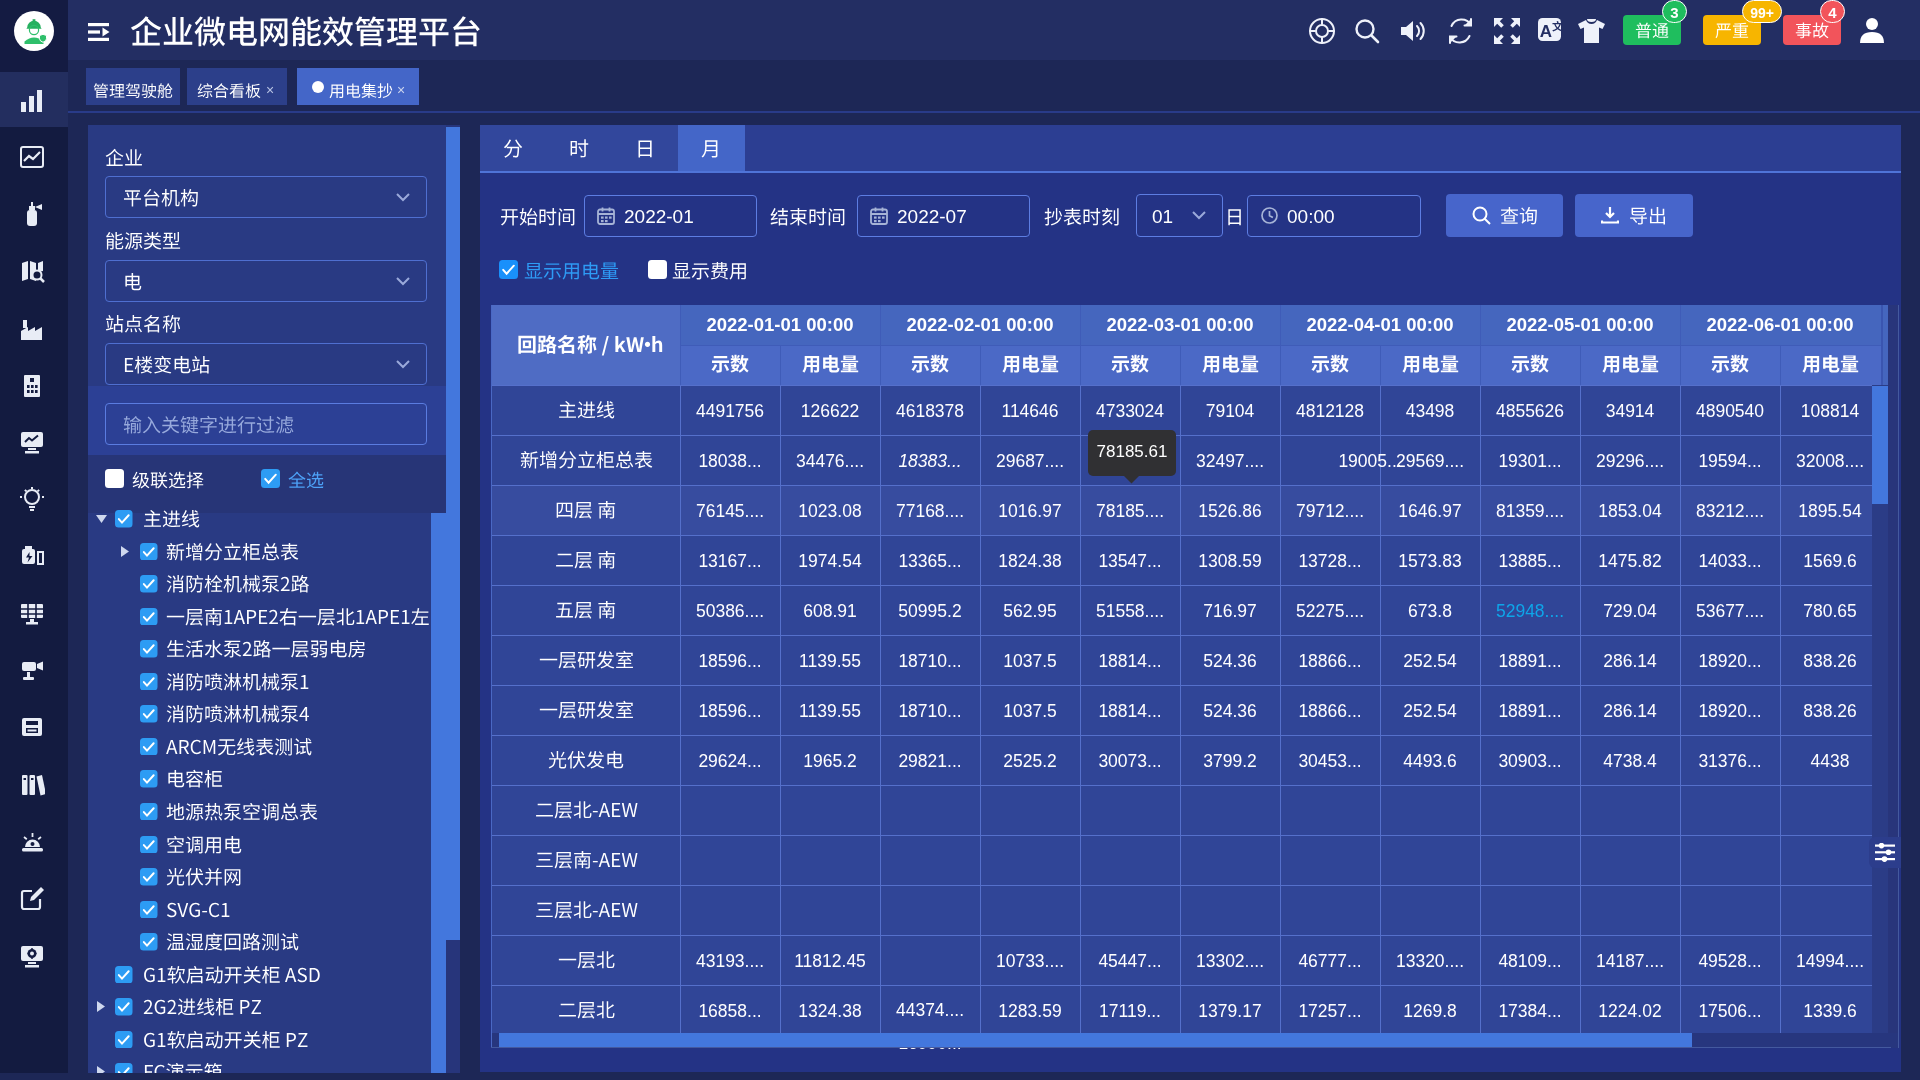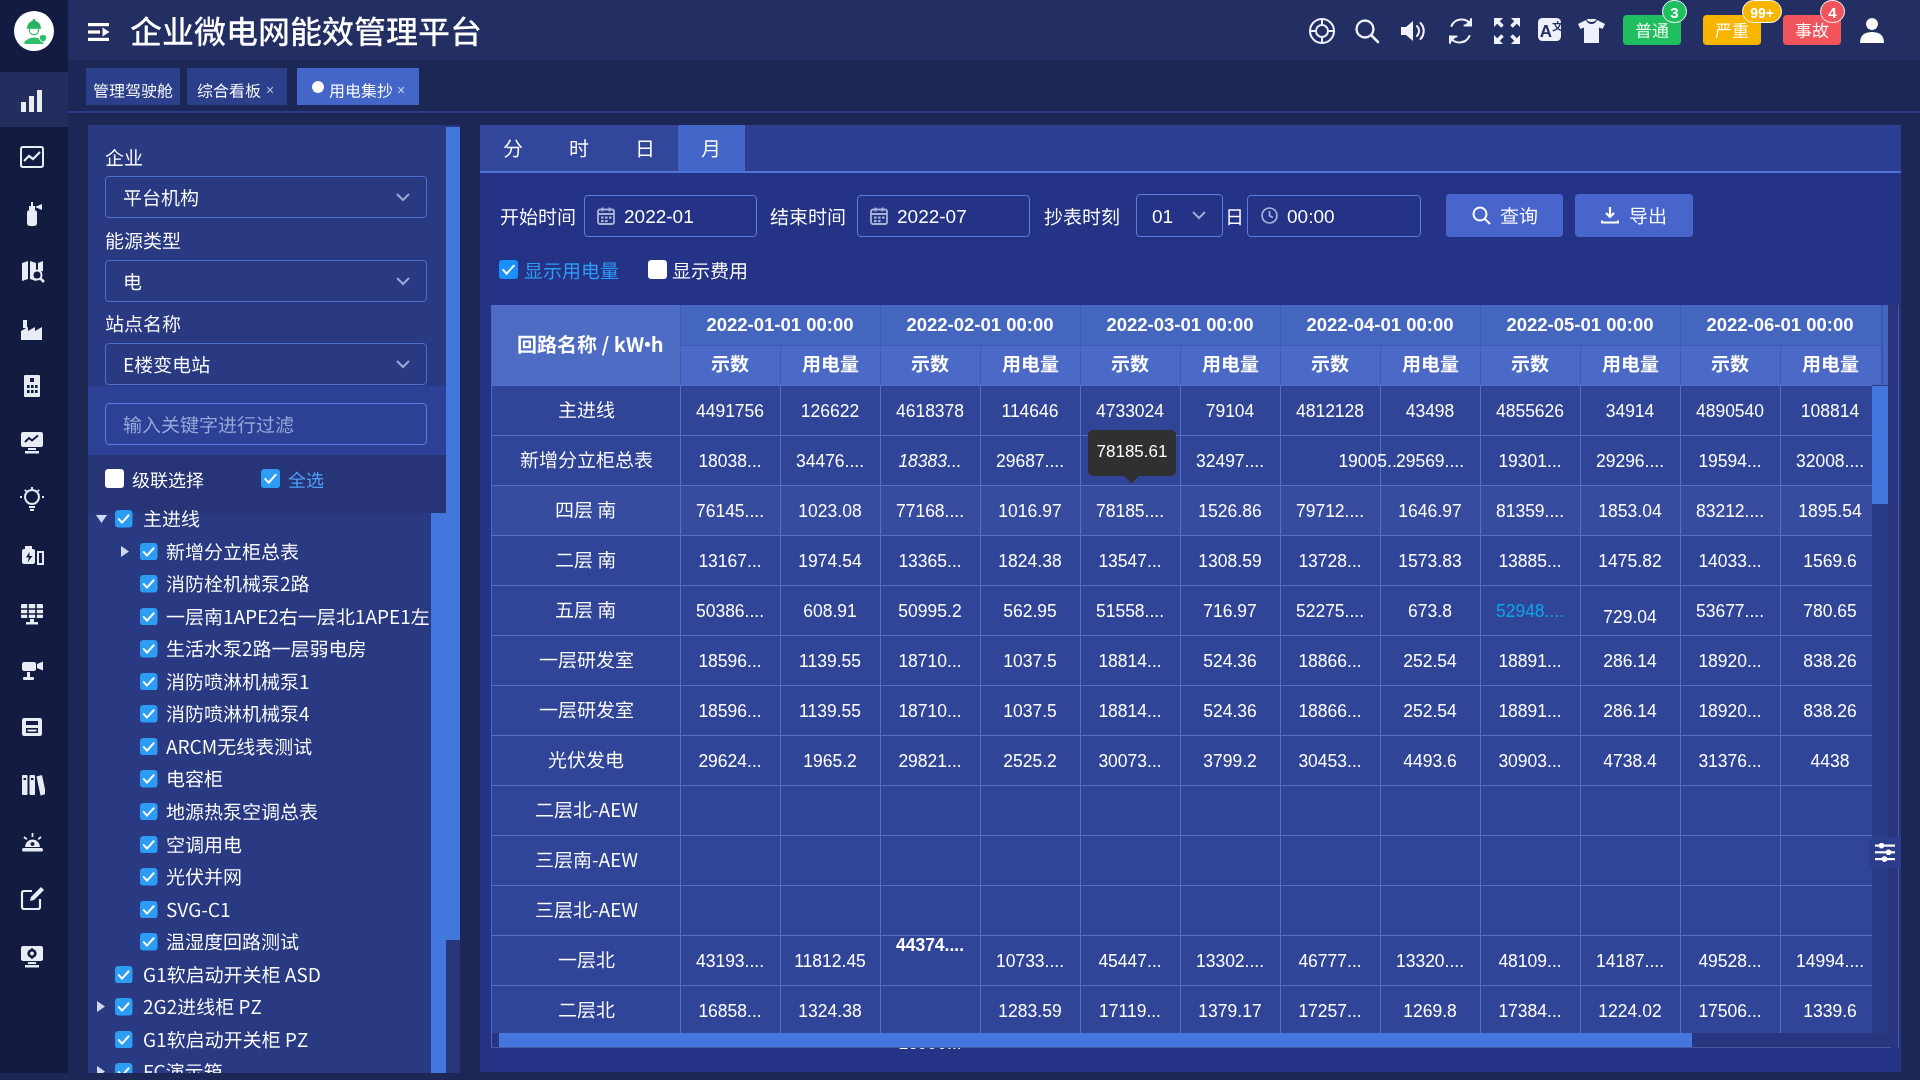--- a/index.html
+++ b/index.html
@@ -1038,21 +1038,21 @@
   </svg>
 <div style="position:absolute;left:730.0px;top:599.7px;font-size:17.5px;color:#fff;font-weight:400;white-space:pre;line-height:23px;transform:translateX(-50%);">50386....</div>
 <div style="position:absolute;left:830.0px;top:599.7px;font-size:17.5px;color:#fff;font-weight:400;white-space:pre;line-height:23px;transform:translateX(-50%);">608.91</div>
 <div style="position:absolute;left:930.0px;top:599.7px;font-size:17.5px;color:#fff;font-weight:400;white-space:pre;line-height:23px;transform:translateX(-50%);">50995.2</div>
 <div style="position:absolute;left:1030.0px;top:599.7px;font-size:17.5px;color:#fff;font-weight:400;white-space:pre;line-height:23px;transform:translateX(-50%);">562.95</div>
 <div style="position:absolute;left:1130.0px;top:599.7px;font-size:17.5px;color:#fff;font-weight:400;white-space:pre;line-height:23px;transform:translateX(-50%);">51558....</div>
 <div style="position:absolute;left:1230.0px;top:599.7px;font-size:17.5px;color:#fff;font-weight:400;white-space:pre;line-height:23px;transform:translateX(-50%);">716.97</div>
 <div style="position:absolute;left:1330.0px;top:599.7px;font-size:17.5px;color:#fff;font-weight:400;white-space:pre;line-height:23px;transform:translateX(-50%);">52275....</div>
 <div style="position:absolute;left:1430.0px;top:599.7px;font-size:17.5px;color:#fff;font-weight:400;white-space:pre;line-height:23px;transform:translateX(-50%);">673.8</div>
 <div style="position:absolute;left:1530.0px;top:599.7px;font-size:17.5px;color:#0ea5e9;font-weight:400;white-space:pre;line-height:23px;transform:translateX(-50%);">52948....</div>
-<div style="position:absolute;left:1630.0px;top:599.7px;font-size:17.5px;color:#fff;font-weight:400;white-space:pre;line-height:23px;transform:translateX(-50%);margin-top:6px;">729.04</div>
+<div style="position:absolute;left:1630.0px;top:599.7px;font-size:17.5px;color:#fff;font-weight:400;white-space:pre;line-height:23px;transform:translateX(-50%);">729.04</div>
 <div style="position:absolute;left:1730.0px;top:599.7px;font-size:17.5px;color:#fff;font-weight:400;white-space:pre;line-height:23px;transform:translateX(-50%);">53677....</div>
 <div style="position:absolute;left:1830.0px;top:599.7px;font-size:17.5px;color:#fff;font-weight:400;white-space:pre;line-height:23px;transform:translateX(-50%);">780.65</div>
 <svg style="position:absolute;left:538.5px;top:647.0px;overflow:visible;" width="97.0" height="27.6">
     <g fill="#ffffff" transform="translate(0,19.95) scale(0.019000,-0.019000)">
       <use href="#r4e00" x="0"></use>
       <use href="#r5c42" x="1000"></use>
       <use href="#r7814" x="2000"></use>
       <use href="#r53d1" x="3000"></use>
       <use href="#r5ba4" x="4000"></use>
     </g>
@@ -1145,21 +1145,21 @@
   </svg>
 <svg style="position:absolute;left:557.5px;top:947.0px;overflow:visible;" width="59.0" height="27.6">
     <g fill="#ffffff" transform="translate(0,19.95) scale(0.019000,-0.019000)">
       <use href="#r4e00" x="0"></use>
       <use href="#r5c42" x="1000"></use>
       <use href="#r5317" x="2000"></use>
     </g>
   </svg>
 <div style="position:absolute;left:730.0px;top:949.7px;font-size:17.5px;color:#fff;font-weight:400;white-space:pre;line-height:23px;transform:translateX(-50%);">43193....</div>
 <div style="position:absolute;left:830.0px;top:949.7px;font-size:17.5px;color:#fff;font-weight:400;white-space:pre;line-height:23px;transform:translateX(-50%);">11812.45</div>
-<div style="position:absolute;left:930.0px;top:934px;font-size:17.5px;color:#fff;font-weight:700;white-space:pre;line-height:23px;transform:translateX(-50%);">44374....</div>
+<div style="position:absolute;left:930.0px;top:999px;font-size:17.5px;color:#fff;font-weight:400;white-space:pre;line-height:23px;transform:translateX(-50%);">44374....</div>
 <div style="position:absolute;left:1030.0px;top:949.7px;font-size:17.5px;color:#fff;font-weight:400;white-space:pre;line-height:23px;transform:translateX(-50%);">10733....</div>
 <div style="position:absolute;left:1130.0px;top:949.7px;font-size:17.5px;color:#fff;font-weight:400;white-space:pre;line-height:23px;transform:translateX(-50%);">45447...</div>
 <div style="position:absolute;left:1230.0px;top:949.7px;font-size:17.5px;color:#fff;font-weight:400;white-space:pre;line-height:23px;transform:translateX(-50%);">13302....</div>
 <div style="position:absolute;left:1330.0px;top:949.7px;font-size:17.5px;color:#fff;font-weight:400;white-space:pre;line-height:23px;transform:translateX(-50%);">46777...</div>
 <div style="position:absolute;left:1430.0px;top:949.7px;font-size:17.5px;color:#fff;font-weight:400;white-space:pre;line-height:23px;transform:translateX(-50%);">13320....</div>
 <div style="position:absolute;left:1530.0px;top:949.7px;font-size:17.5px;color:#fff;font-weight:400;white-space:pre;line-height:23px;transform:translateX(-50%);">48109...</div>
 <div style="position:absolute;left:1630.0px;top:949.7px;font-size:17.5px;color:#fff;font-weight:400;white-space:pre;line-height:23px;transform:translateX(-50%);">14187....</div>
 <div style="position:absolute;left:1730.0px;top:949.7px;font-size:17.5px;color:#fff;font-weight:400;white-space:pre;line-height:23px;transform:translateX(-50%);">49528...</div>
 <div style="position:absolute;left:1830.0px;top:949.7px;font-size:17.5px;color:#fff;font-weight:400;white-space:pre;line-height:23px;transform:translateX(-50%);">14994....</div>
 <svg style="position:absolute;left:557.5px;top:997.0px;overflow:visible;" width="59.0" height="27.6">

